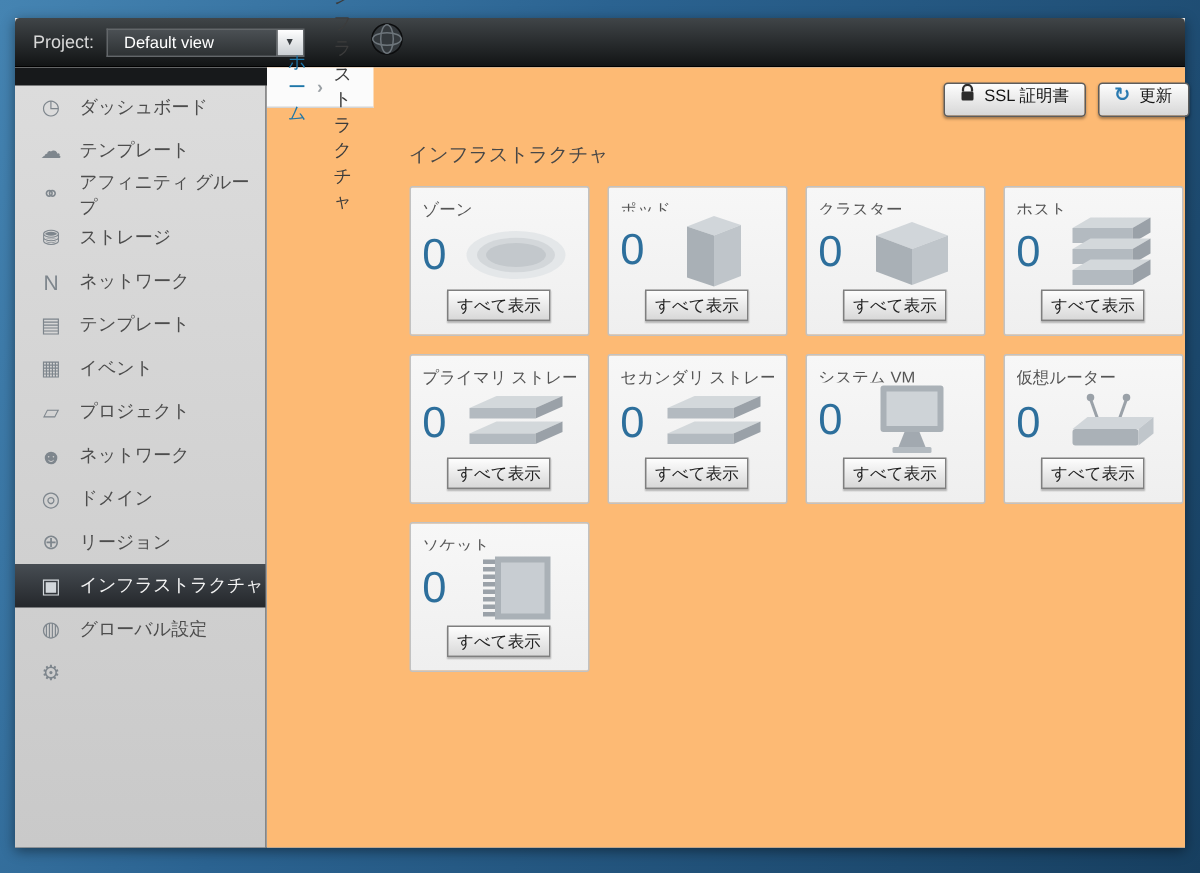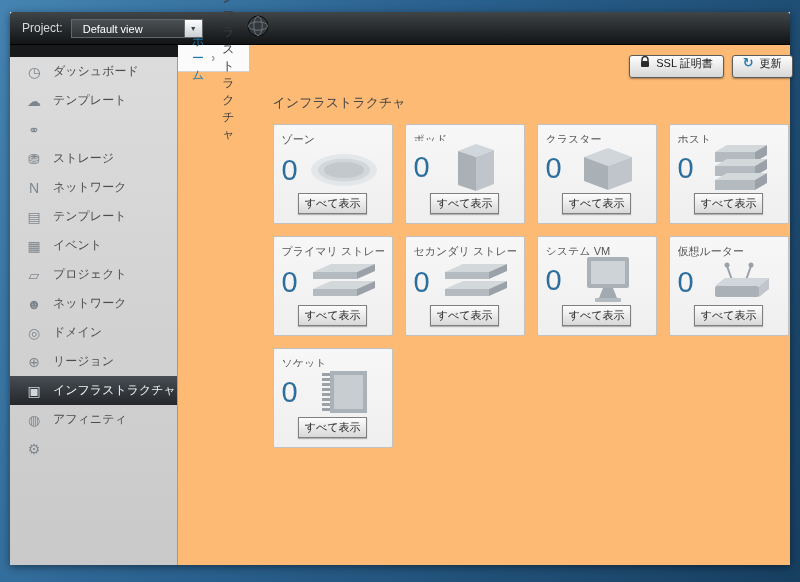--- a/index.html
+++ b/index.html
@@ -92,20 +92,21 @@
           <div class="side-item">
             <span class="side-icon">◷</span>
             <span>ダッシュボード</span>
           </div>
           <div class="side-item">
             <span class="side-icon">☁</span>
             <span>テンプレート</span>
           </div>
           <div class="side-item">
             <span class="side-icon">⚭</span>
+            <span>アフィニティ グループ</span>
           </div>
           <div class="side-item">
             <span class="side-icon">⛃</span>
             <span>ストレージ</span>
           </div>
           <div class="side-item">
             <span class="side-icon">N</span>
             <span>ネットワーク</span>
           </div>
           <div class="side-item">
@@ -131,21 +132,21 @@
           <div class="side-item">
             <span class="side-icon">⊕</span>
             <span>リージョン</span>
           </div>
           <div class="side-item active">
             <span class="side-icon">▣</span>
             <span>インフラストラクチャ</span>
           </div>
           <div class="side-item">
             <span class="side-icon">◍</span>
-            <span>アフィニティ</span>
+            <span>グローバル設定</span>
           </div>
           <div class="side-item">
             <span class="side-icon">⚙</span>
           </div>
 
         </div>
       </div>
 
       <div class="content">
 

